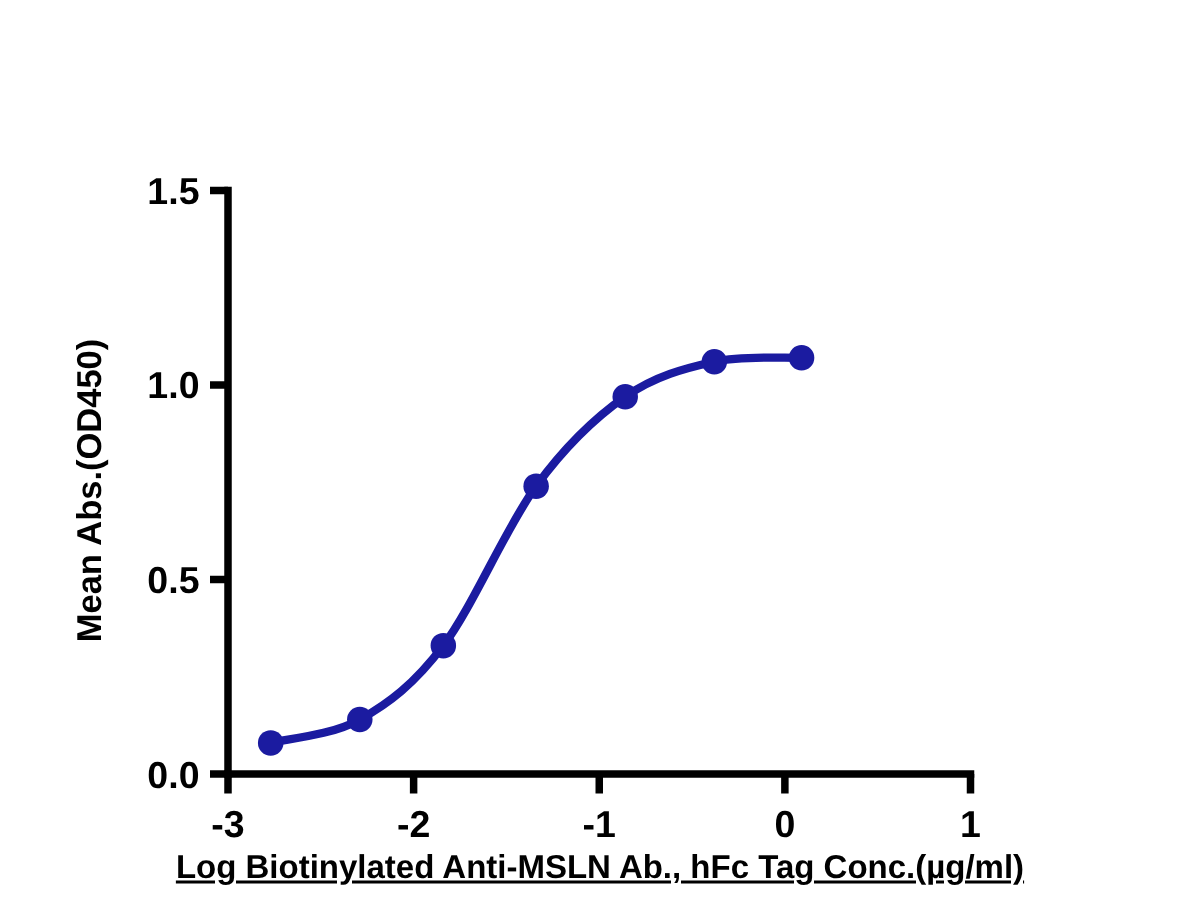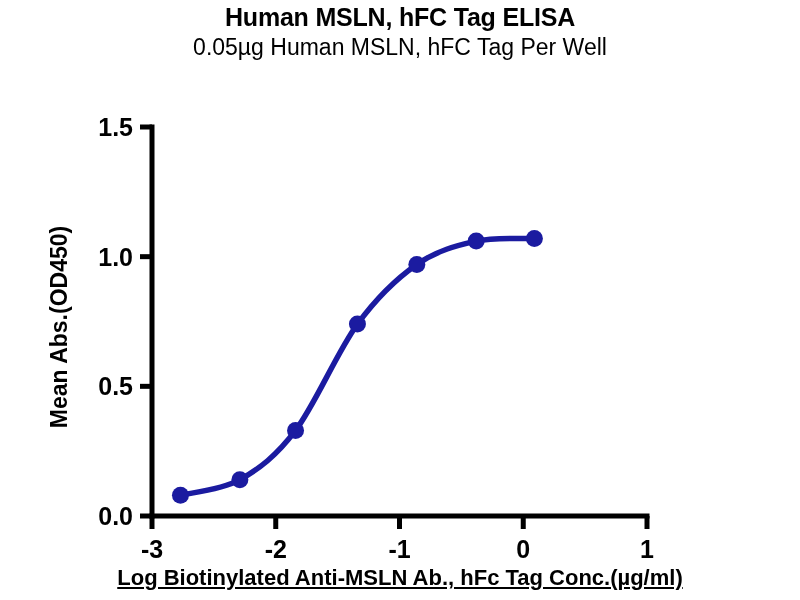--- a/index.html
+++ b/index.html
@@ -80,23 +80,21 @@
     font-size: 25px;
     font-weight: bold;
     fill: #000000;
   }
 </style>
 </head>
 <body>
 
 <div id="figure">
 
-  <div class="title">Human MSLN, hFC Tag ELISA</div>
 
-  <div class="subtitle">0.05µg Human MSLN, hFC Tag Per Well</div>
 
   <div class="ylabel">Mean Abs.(OD450)</div>
 
   <div class="xlabel">Log Biotinylated Anti-MSLN Ab., hFc Tag Conc.(µg/ml)</div>
 
   <svg class="plot-svg" id="plot" width="800" height="600">
     <g id="axis-layer">
         <line x1="152" y1="516" x2="152" y2="127" stroke="#000000" stroke-width="5" stroke-linecap="square"></line>
         <line x1="152" y1="516" x2="647" y2="516" stroke="#000000" stroke-width="5" stroke-linecap="square"></line>
         <line x1="152" y1="516" x2="140" y2="516" stroke="#000000" stroke-width="5" stroke-linecap="butt"></line>

